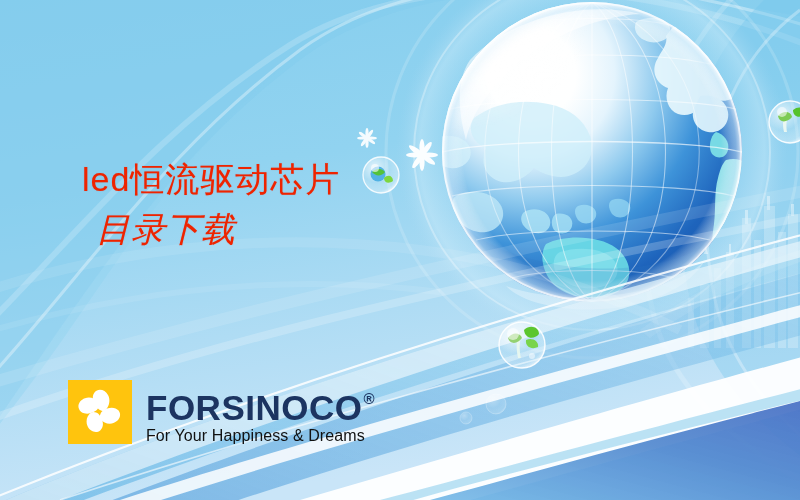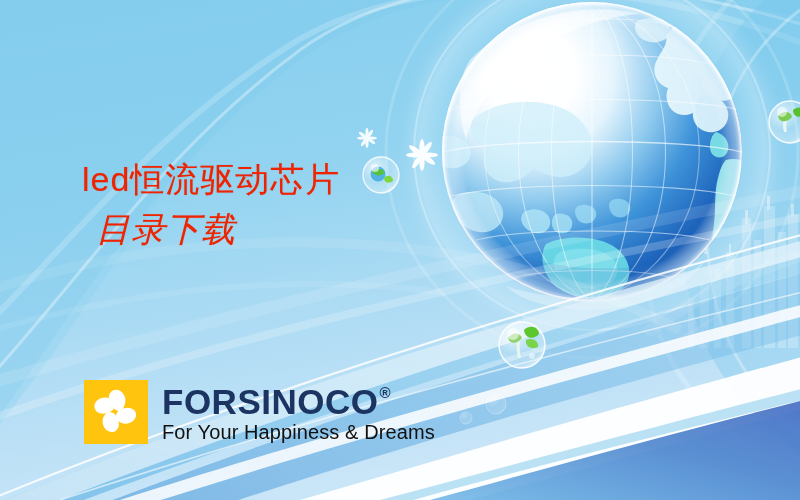--- a/index.html
+++ b/index.html
@@ -24,37 +24,37 @@
     font-size:34px;
     letter-spacing:1px;
     white-space:nowrap;
     text-shadow:0 0 1px rgba(238,36,0,.35);
   }
   #headline .l1{display:block;}
   #headline .l2{display:block;margin-left:14px;margin-top:6px;font-style:italic;}
 
   
   #logo{
-    position:absolute;left:84px;top:380px;z-index:40;
-    display:flex;align-items:center;
+    position:absolute;left:68px;top:380px;z-index:40;
+    display:flex;align-items:flex-end;
   }
   #logo-mark{
     width:64px;height:64px;background:#FFC40D;flex:0 0 auto;
     position:relative;
   }
   #logo-mark svg{display:block;}
   #logo-text{margin-left:14px;margin-top:2px;}
   #wordmark{
     font-size:35px;font-weight:bold;color:#1C3461;
     letter-spacing:.5px;line-height:1;
     display:flex;align-items:flex-start;
   }
   #wordmark .reg{font-size:15px;line-height:1;margin-top:1px;margin-left:1px;}
   #tagline{
-    font-size:20px;color:#111111;letter-spacing:.1px;
+    font-size:16px;color:#111111;letter-spacing:.1px;
     margin-top:3px;line-height:1;white-space:nowrap;
   }
 </style>
 </head>
 <body>
 
 <div id="stage">
 
   <svg class="layer" viewBox="0 0 800 500" preserveAspectRatio="none" aria-hidden="true">
     <defs>

